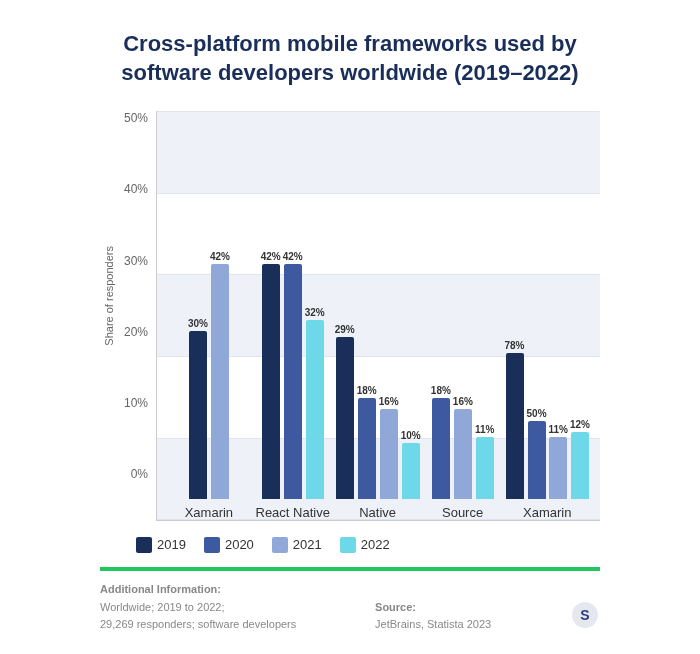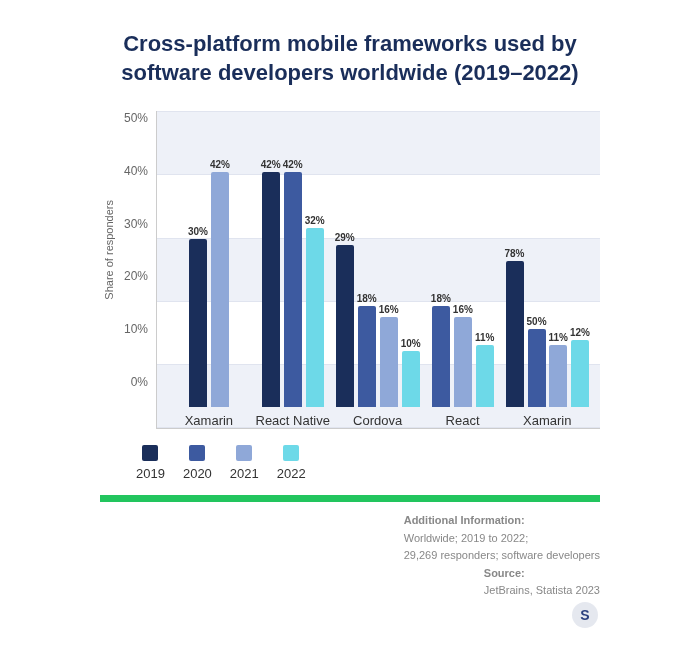--- a/index.html
+++ b/index.html
@@ -128,39 +128,38 @@
       display: flex;
       flex-direction: row;
       align-items: center;
       gap: 18px;
       margin-top: 16px;
       padding-left: 36px;
       flex-wrap: wrap;
     }
     .legend-item {
       display: flex;
-      flex-direction: column;
-      align-items: center;
+      flex-direction: row;
       gap: 5px;
       font-size: 13px;
       color: #333;
     }
     .legend-box {
       width: 16px;
       height: 16px;
       border-radius: 2px;
     }
     .footer {
       display: flex;
-      flex-direction: column;
+      flex-direction: row;
       justify-content: space-between;
       align-items: flex-end;
       margin-top: 14px;
       padding-top: 10px;
-      border-top: 7px solid #22c55e;
+      border-top: 4px solid #22c55e;
     }
     .footer-left, .footer-right {
       font-size: 11px;
       color: #888;
       line-height: 1.6;
     }
     .footer-label {
       font-weight: 600;
       color: #888;
     }
@@ -250,38 +249,38 @@
                 </div>
                 <div class="bar-wrap">
                   <div class="bar-label">16%</div>
                   <div class="bar c2021" style="height: 90px;"></div>
                 </div>
                 <div class="bar-wrap">
                   <div class="bar-label">10%</div>
                   <div class="bar c2022" style="height: 56px;"></div>
                 </div>
               </div>
-              <div class="group-label">Cordova</div>
+              <div class="group-label">Native</div>
             </div>
             <div class="group">
               <div class="bars-group">
                 <div class="bar-wrap">
                   <div class="bar-label">18%</div>
                   <div class="bar c2020" style="height: 101px;"></div>
                 </div>
                 <div class="bar-wrap">
                   <div class="bar-label">16%</div>
                   <div class="bar c2021" style="height: 90px;"></div>
                 </div>
                 <div class="bar-wrap">
                   <div class="bar-label">11%</div>
                   <div class="bar c2022" style="height: 62px;"></div>
                 </div>
               </div>
-              <div class="group-label">React</div>
+              <div class="group-label">Source</div>
             </div>
             <div class="group">
               <div class="bars-group">
                 <div class="bar-wrap">
                   <div class="bar-label">78%</div>
                   <div class="bar c2019" style="height: 146px;"></div>
                 </div>
                 <div class="bar-wrap">
                   <div class="bar-label">50%</div>
                   <div class="bar c2020" style="height: 78px;"></div>

